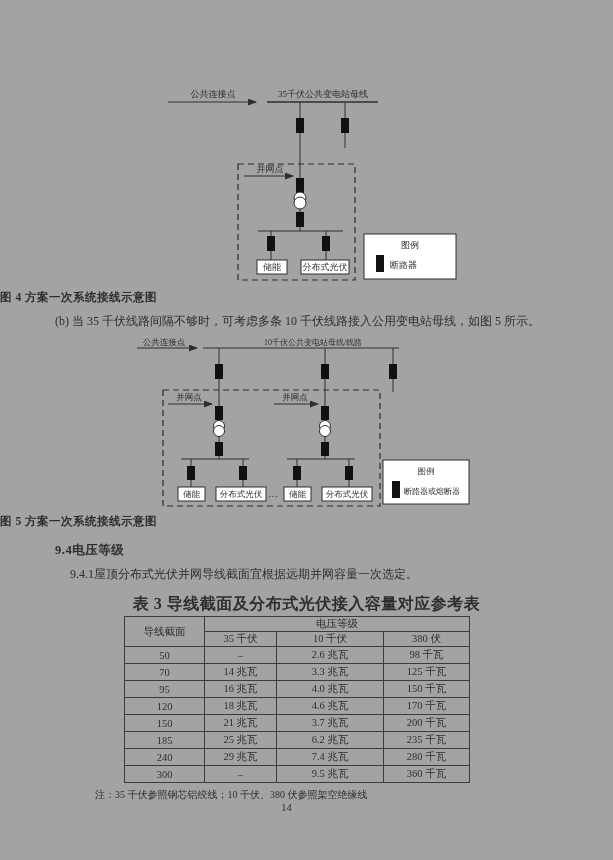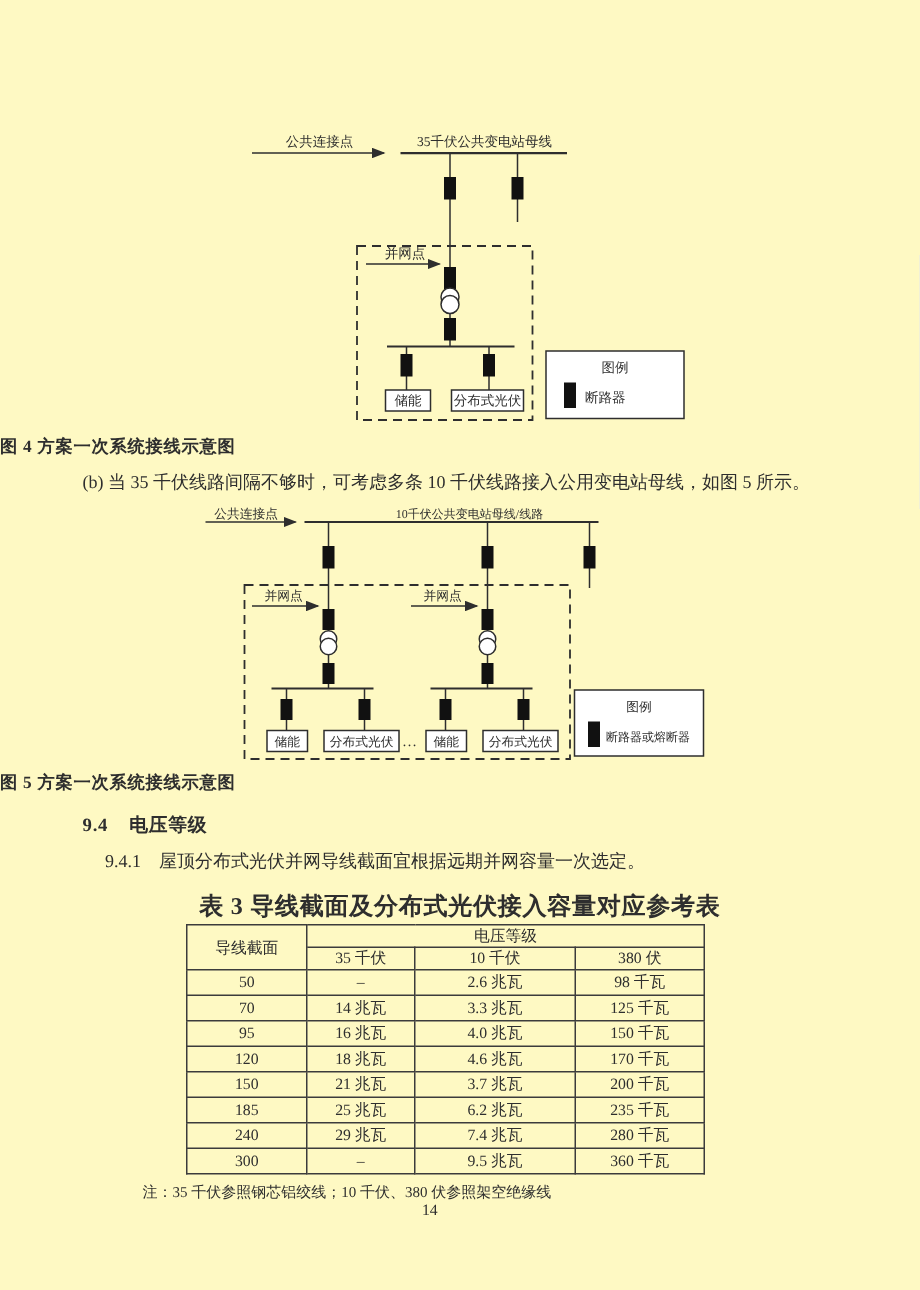--- a/index.html
+++ b/index.html
@@ -1,26 +1,26 @@
 <!DOCTYPE html>
 <html><head>
 <meta charset="utf-8">
 <style>
   html,body{margin:0;padding:0;background:#e8e8e8;}
   .page{
-    position:relative;width:613px;height:860px;background:#fef9c3;
+    position:relative;width:613px;height:860px;background:#a3a3a3;
     font-family:"Liberation Serif","DejaVu Serif",serif;
     color:#2e2e2e;overflow:hidden;margin:0 auto;
   }
   .abs{position:absolute;}
   .caption{width:613px;text-align:left;font-weight:bold;font-size:11.5px;letter-spacing:.5px;}
   .bodytext{font-size:12px;line-height:1.25;}
   .sechead{font-size:12.5px;font-weight:bold;letter-spacing:.5px;}
-  .num-gap{display:inline-block;margin-right:14px;}
-  .num-gap2{display:inline-block;margin-right:12px;}
+  .num-gap{display:inline-block;}
+  .num-gap2{display:inline-block;margin-right:0;}
   svg text{font-family:"Liberation Serif","DejaVu Serif",serif;fill:#2e2e2e;}
   .tbl{border-collapse:collapse;font-size:10.5px;text-align:center;color:#2e2e2e;}
   .tbl td,.tbl th{border:1px solid #3c3c3c;padding:0;font-weight:normal;}
   .tbl .hrow{height:15px;}
   .tbl .drow{height:17px;}
   .tbl-title{width:613px;text-align:center;font-weight:bold;font-size:16px;letter-spacing:.5px;}
   .note{font-size:10px;}
   .pagenum{width:573px;text-align:center;font-size:10.5px;}
 </style>
 </head>

